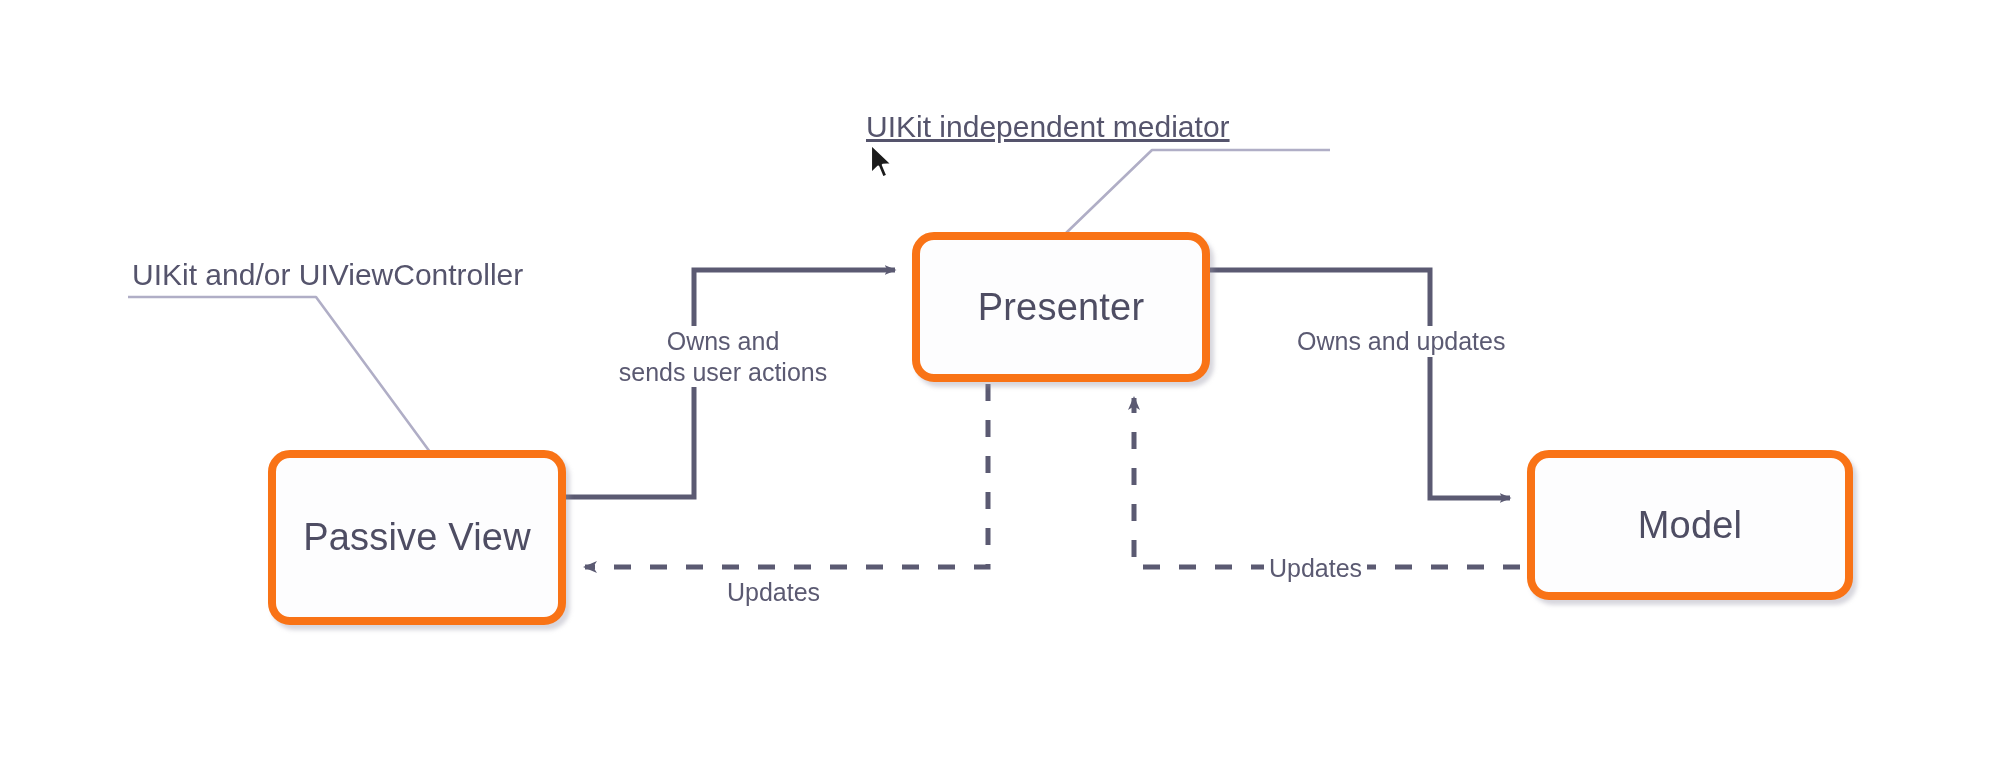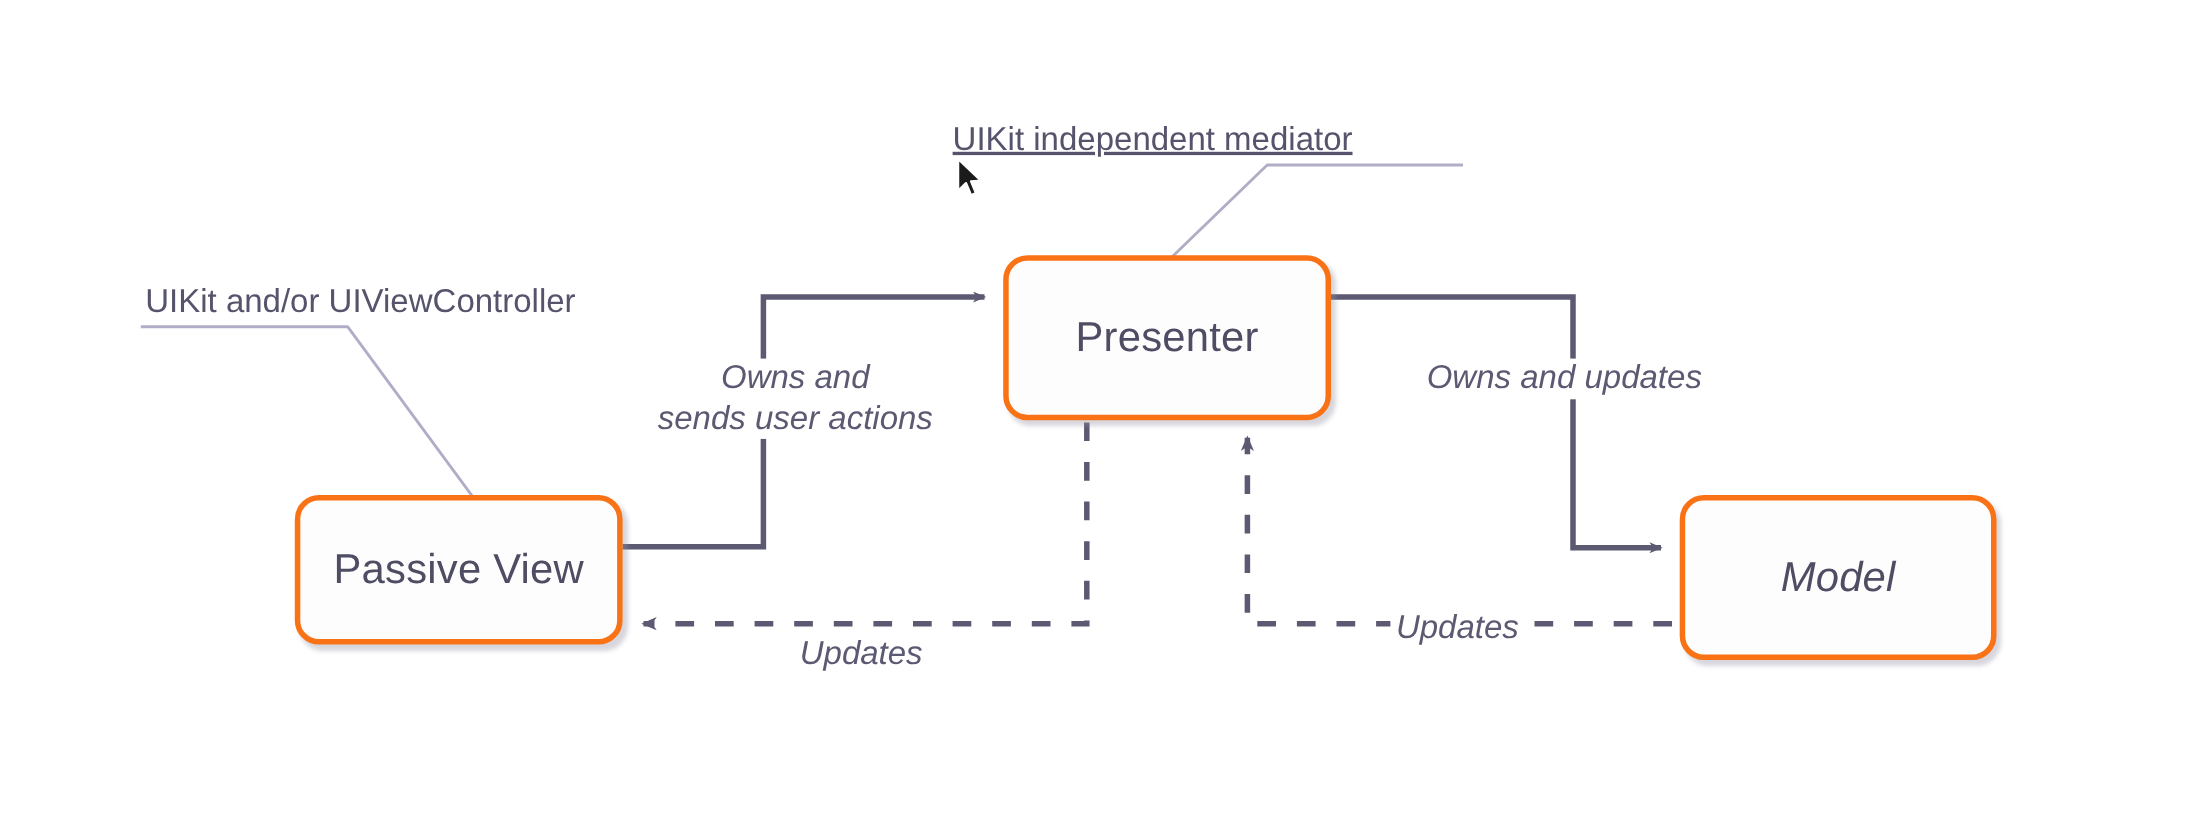--- a/index.html
+++ b/index.html
@@ -25,42 +25,41 @@
     position: absolute;
     left: 0;
     top: 0;
     width: 2000px;
     height: 761px;
   }
   .node-box {
     position: absolute;
     box-sizing: border-box;
     background: #fdfdfe;
-    border: 5px solid #f97316;
+    border: 8px solid #f97316;
     border-radius: 22px;
     box-shadow: 4px 5px 4px rgba(150,148,165,0.38);
     display: flex;
     align-items: center;
     justify-content: center;
   }
   .node-label {
     font-size: 38px;
     color: #4e4d63;
     letter-spacing: 0.2px;
     white-space: nowrap;
   }
   .edge-label {
     position: absolute;
-    font-size: 30px;
+    font-size: 25px;
     color: #5b5a72;
     white-space: nowrap;
     line-height: 1.22;
     background: #ffffff;
     padding: 0 5px;
-    font-style: italic;
   }
   .edge-label.center { text-align: center; }
   .annotation {
     position: absolute;
     font-size: 30px;
     color: #55546c;
     white-space: nowrap;
   }
   #cursor {
     position: absolute;
@@ -100,29 +99,29 @@
 
     <g>
       <path d="M988,384 L988,567 L585,567" fill="none" stroke="#5b5a72" stroke-width="5" stroke-dasharray="17 19" stroke-linejoin="miter" marker-end="url(#arrow-dashed)"></path>
     </g>
 
     <g>
       <path d="M1520,567 L1134,567 L1134,398" fill="none" stroke="#5b5a72" stroke-width="5" stroke-dasharray="17 19" stroke-linejoin="miter" marker-end="url(#arrow-dashed)"></path>
     </g>
   </svg>
 
-  <div class="node-box" style="left:268px; top:450px; width:298px; height:136px;">
+  <div class="node-box" style="left:268px; top:450px; width:298px; height:175px;">
     <span class="node-label">Passive View</span>
   </div>
 
   <div class="node-box" style="left:912px; top:232px; width:298px; height:150px;">
     <span class="node-label">Presenter</span>
   </div>
 
-  <div class="node-box" style="left:1527px; top:450px; width:288px; height:150px;font-style:italic;">
+  <div class="node-box" style="left:1527px; top:450px; width:326px; height:150px;">
     <span class="node-label">Model</span>
   </div>
 
   <div class="edge-label center" style="left:578px; top:326px; width:280px;">
     <div>Owns and</div>
     <div>sends user actions</div>
   </div>
 
   <div class="edge-label" style="left:1292px; top:326px;">
     <div>Owns and updates</div>

